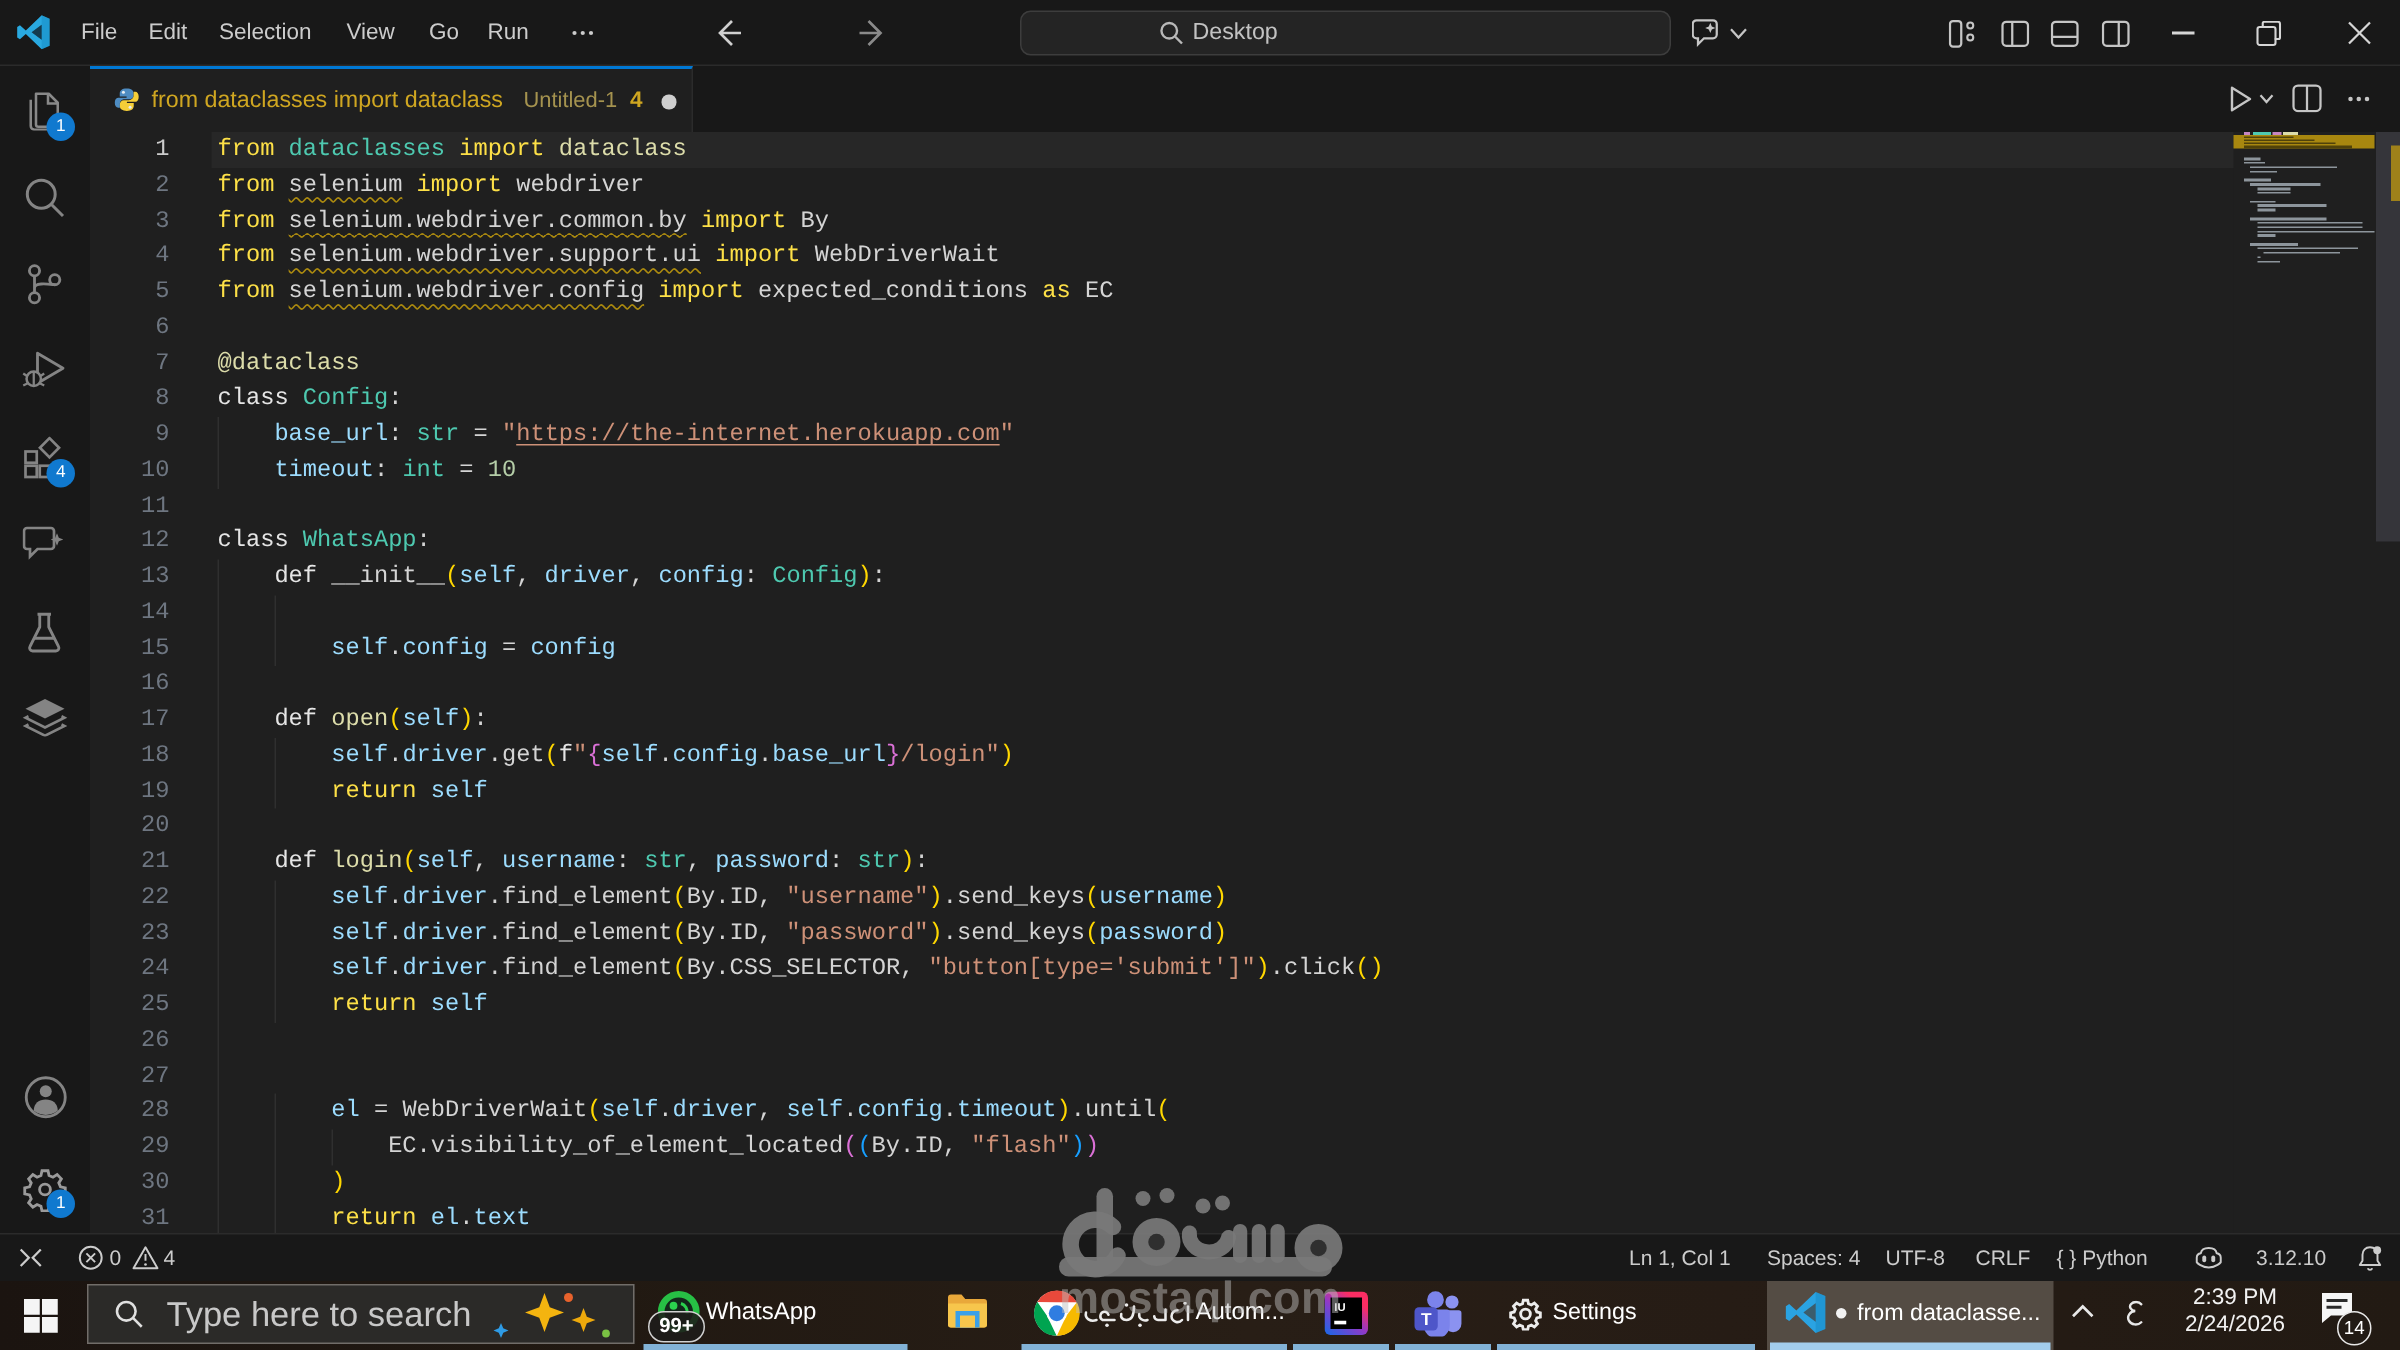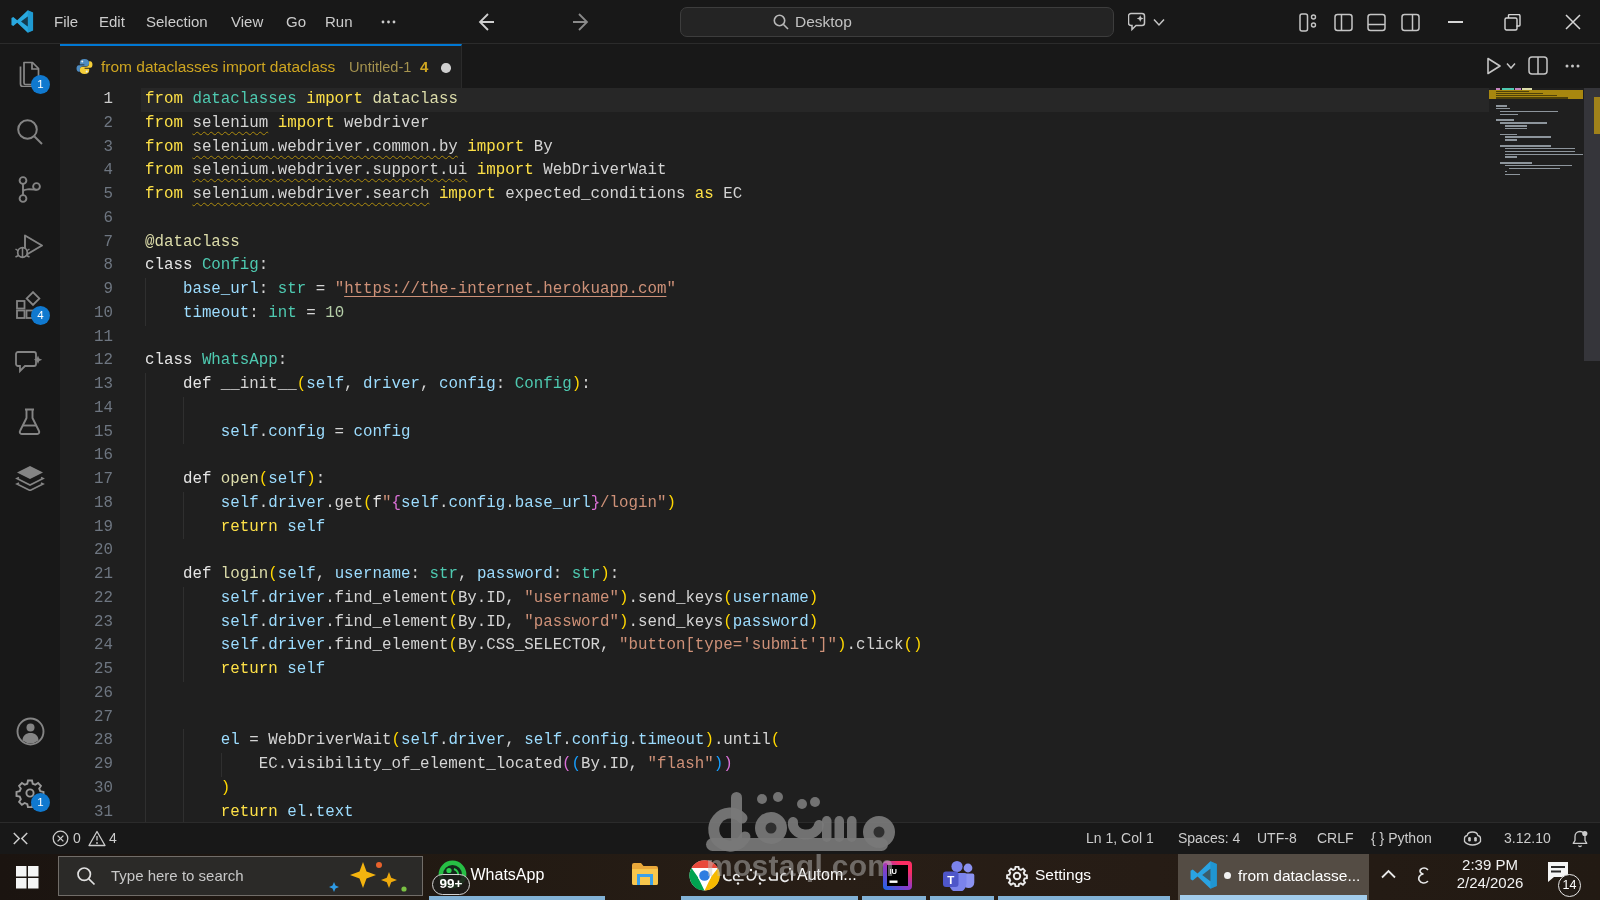--- a/index.html
+++ b/index.html
@@ -244,21 +244,21 @@
   <div class="ln" style="top:617.5px">27</div>
   <div class="ln" style="top:641.25px">28</div>
   <div class="ln" style="top:665px">29</div>
   <div class="ln" style="top:688.75px">30</div>
   <div class="ln" style="top:712.5px">31</div>
 
   <div class="cl" style="top:0px"><span class="kw">from</span> <span class="ty">dataclasses</span> <span class="kw">import</span> <span class="fn">dataclass</span></div>
   <div class="cl" style="top:23.75px"><span class="kw">from</span> <span class="sq">selenium</span> <span class="kw">import</span> webdriver</div>
   <div class="cl" style="top:47.5px"><span class="kw">from</span> <span class="sq">selenium.webdriver.common.by</span> <span class="kw">import</span> By</div>
   <div class="cl" style="top:71.25px"><span class="kw">from</span> <span class="sq">selenium.webdriver.support.ui</span> <span class="kw">import</span> WebDriverWait</div>
-  <div class="cl" style="top:95px"><span class="kw">from</span> <span class="sq">selenium.webdriver.search</span> <span class="kw">import</span> expected_conditions <span class="kw">as</span> EC</div>
+  <div class="cl" style="top:95px"><span class="kw">from</span> <span class="sq">selenium.webdriver.config</span> <span class="kw">import</span> expected_conditions <span class="kw">as</span> EC</div>
   <div class="cl" style="top:142.5px"><span class="fn">@dataclass</span></div>
   <div class="cl" style="top:166.25px"><span class="cd">class</span> <span class="ty">Config</span>:</div>
   <div class="cl" style="top:190px">    <span class="vr">base_url</span>: <span class="ty">str</span> = <span class="st">"<span class="lnk">https://the-internet.herokuapp.com</span>"</span></div>
   <div class="cl" style="top:213.75px">    <span class="vr">timeout</span>: <span class="ty">int</span> = <span class="nm">10</span></div>
   <div class="cl" style="top:261.25px"><span class="cd">class</span> <span class="ty">WhatsApp</span>:</div>
   <div class="cl" style="top:285px">    <span class="cd">def</span> __init__<span class="b1">(</span><span class="vr">self</span>, <span class="vr">driver</span>, <span class="vr">config</span>: <span class="ty">Config</span><span class="b1">)</span>:</div>
   <div class="cl" style="top:332.5px">        <span class="vr">self</span>.<span class="vr">config</span> = <span class="vr">config</span></div>
   <div class="cl" style="top:380px">    <span class="cd">def</span> <span class="fn">open</span><span class="b1">(</span><span class="vr">self</span><span class="b1">)</span>:</div>
   <div class="cl" style="top:403.75px">        <span class="vr">self</span>.<span class="vr">driver</span>.get<span class="b1">(</span><span class="cd">f</span><span class="st">"</span><span class="b2">{</span><span class="vr">self</span>.<span class="vr">config</span>.<span class="vr">base_url</span><span class="b2">}</span><span class="st">/login"</span><span class="b1">)</span></div>
   <div class="cl" style="top:427.5px">        <span class="kw">return</span> <span class="vr">self</span></div>
@@ -375,21 +375,21 @@
     <rect x="12" y="0" width="10.5" height="10.5" fill="#f5f5f5"></rect>
     <rect x="0" y="12" width="10.5" height="10.5" fill="#f5f5f5"></rect>
     <rect x="12" y="12" width="10.5" height="10.5" fill="#f5f5f5"></rect>
   </svg>
 
   <div class="abs" style="left:58px;top:856px;width:365px;height:40px;background:#2b2a28;border:1.5px solid #716d69"></div>
   <svg class="abs" style="left:76px;top:866px" width="20" height="20" viewBox="0 0 20 20">
     <circle cx="8.2" cy="8.2" r="6.2" stroke="#e0e0e0" stroke-width="1.7" fill="none"></circle>
     <path d="M12.8,12.8 L18.5,18.5" stroke="#e0e0e0" stroke-width="1.7"></path>
   </svg>
-  <div class="abs" style="left:111px;top:854px;height:44px;line-height:44px;color:#c8c8c8;font-size:15px;white-space:nowrap">Type here to search</div>
+  <div class="abs" style="left:111px;top:854px;height:44px;line-height:44px;color:#c8c8c8;font-size:23px;white-space:nowrap">Type here to search</div>
 
   <svg class="abs" style="left:328px;top:858px" width="82" height="34" viewBox="0 0 82 34">
     <path d="M35,4 L38.5,13.5 L48,17 L38.5,20.5 L35,30 L31.5,20.5 L22,17 L31.5,13.5 Z" fill="#f4b40f"></path>
     <path d="M61,14 L63.2,19.8 L69,22 L63.2,24.2 L61,30 L58.8,24.2 L53,22 L58.8,19.8 Z" fill="#eda90c"></path>
     <path d="M6,24 L7.5,27.5 L11,29 L7.5,30.5 L6,34 L4.5,30.5 L1,29 L4.5,27.5 Z" fill="#2e9be6"></path>
     <circle cx="51" cy="7" r="3" fill="#e8622c"></circle>
     <circle cx="76" cy="31" r="2.6" fill="#7ac143"></circle>
   </svg>
 
   <svg class="abs" style="left:438px;top:860px" width="29" height="29" viewBox="0 0 29 29">

